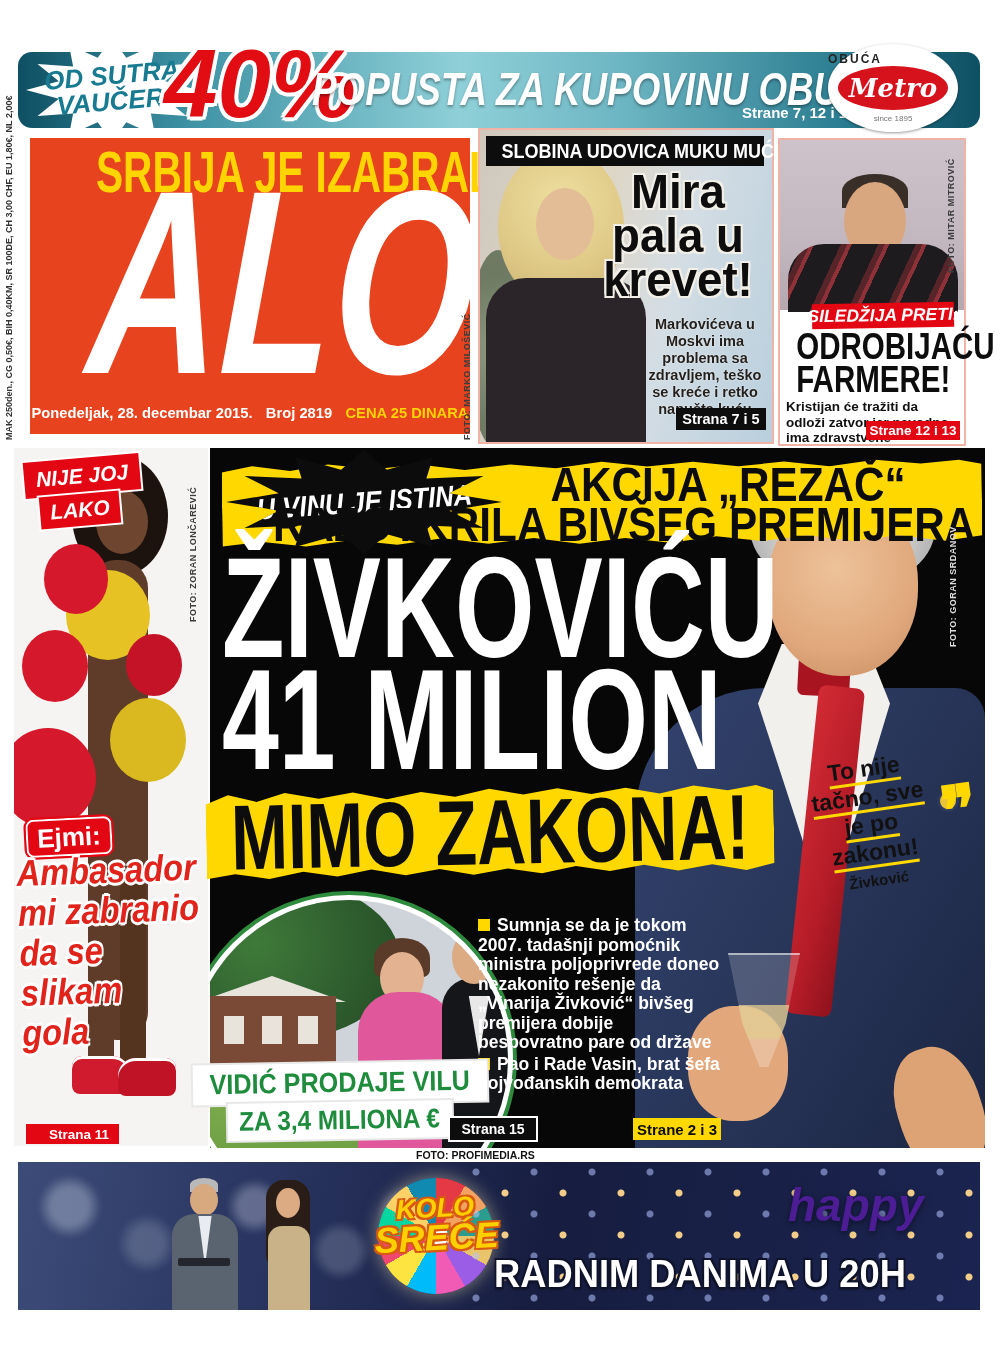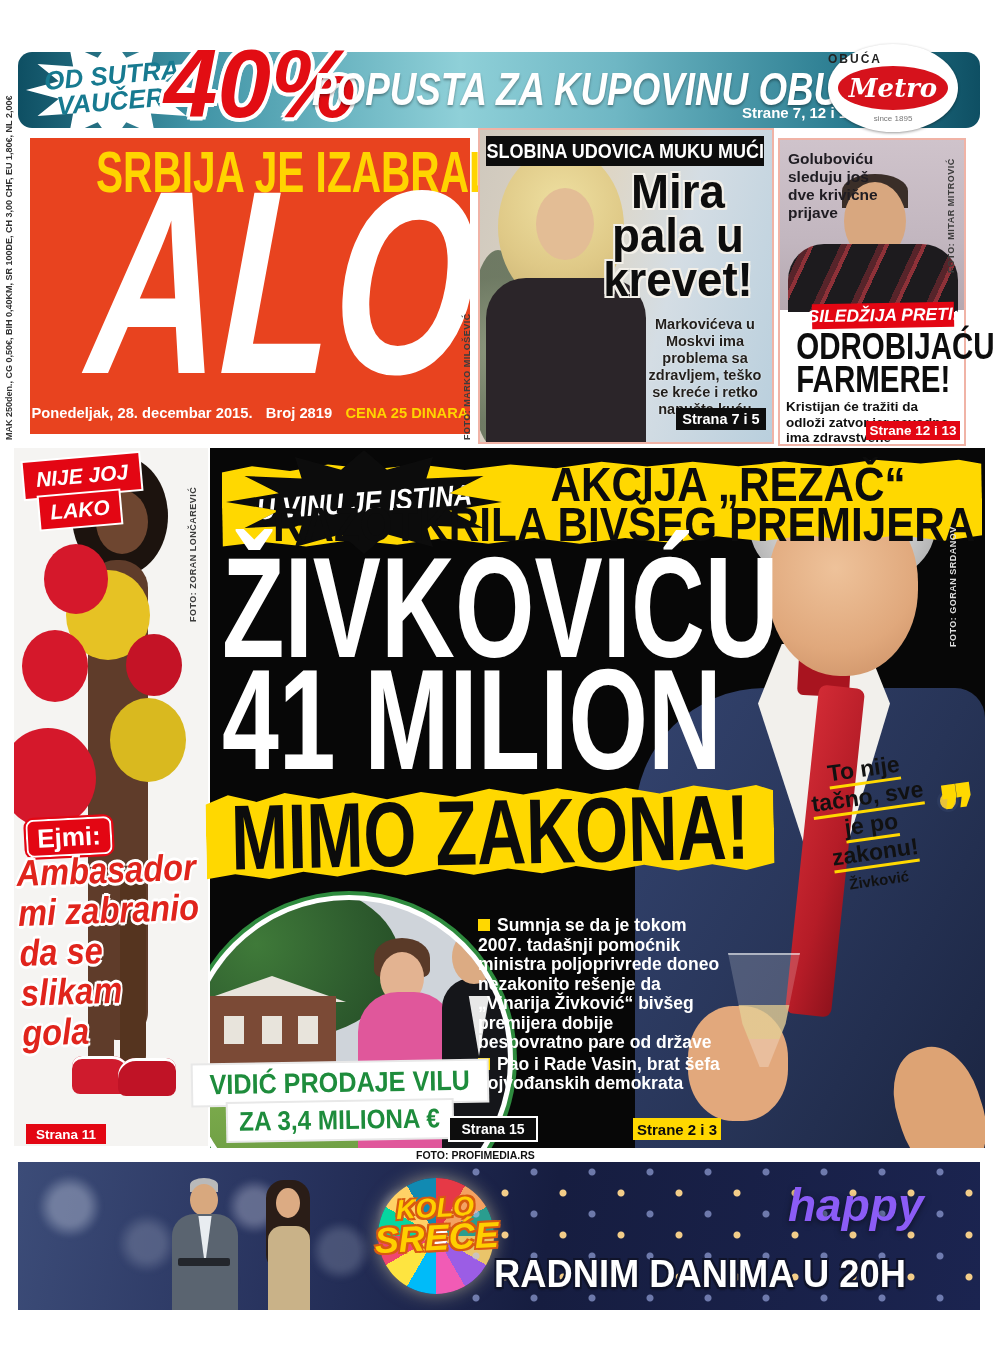--- a/index.html
+++ b/index.html
@@ -38,21 +38,21 @@
   #dlprice{color:#ffd400;}
   
   #mira{left:478px;top:128px;width:292px;height:312px;border:2px solid #f0b3a6;
     background:linear-gradient(105deg,#cfc8bd 0%,#ded6c6 38%,#d4dde4 62%,#b9cfdd 100%);overflow:hidden;}
   .mira-hair{left:18px;top:18px;width:126px;height:158px;border-radius:50%;
     background:radial-gradient(circle at 50% 35%,#eedfa0 0%,#dfc987 55%,#c9b172 100%);}
   .mira-face{left:56px;top:58px;width:58px;height:72px;border-radius:50%;background:#e3bd95;}
   .mira-body{left:6px;top:148px;width:160px;height:170px;border-radius:40px 40px 0 0;background:#2b2529;}
   .mira-tree{left:-12px;top:120px;width:60px;height:200px;border-radius:50%;
     background:radial-gradient(circle,#7b8a6d 0%,#55654c 70%);opacity:.8;}
-  #mirakicker{left:486px;top:136px;width:278px;height:30px;background:#0d0d0d;display:flex;align-items:center;justify-content:center;}
+  #mirakicker{left:486px;top:136px;width:278px;height:30px;background:#0d0d0d;display:flex;align-items:center;}
   #mirakicker span{color:#fff;font-weight:900;font-size:20px;white-space:nowrap;transform:scaleX(.9);}
   #miraheadline{left:588px;top:170px;width:180px;text-align:center;font-size:48px;line-height:44px;font-weight:900;color:#0d0d0d;
     text-shadow:-2px -2px 0 #f2efe8,2px -2px 0 #f2efe8,-2px 2px 0 #f2efe8,2px 2px 0 #f2efe8;transform:scaleX(.95);transform-origin:50% 0;}
   #miracaption{left:644px;top:316px;width:122px;text-align:center;font-size:14.5px;line-height:17px;font-weight:700;color:#221f1c;
     text-shadow:0 0 2px rgba(255,255,255,.8);}
   #mirapage{left:676px;top:408px;width:90px;height:22px;background:#0d0d0d;color:#fff;font-size:14.5px;font-weight:700;
     display:flex;align-items:center;justify-content:center;}
   .vcredit{position:absolute;writing-mode:vertical-rl;transform:rotate(180deg);font-size:9px;font-weight:700;
     letter-spacing:.5px;color:#3c3c3c;white-space:nowrap;}
   #creditmira{left:462px;top:320px;height:120px;}
@@ -90,21 +90,21 @@
   .badgetext{color:#fff;font-weight:900;font-style:italic;font-size:21px;white-space:nowrap;}
   #creditejmi{left:188px;top:462px;height:160px;}
   #ejmikicker{left:26px;top:818px;width:86px;height:38px;background:#e30613;border-radius:8px;transform:rotate(-3deg);
     box-shadow:inset 0 0 0 2px #fff,0 0 0 2px #e30613;display:flex;align-items:center;justify-content:center;}
   #ejmikicker span{color:#fff;font-weight:900;font-size:26px;}
   #ejmiheadline{left:16px;top:854px;width:200px;font-size:37px;line-height:40px;font-weight:900;font-style:italic;
     color:#e0241c;transform:rotate(-2deg) scaleX(.88);transform-origin:0 0;white-space:nowrap;
     text-shadow:-2px -2px 0 #fff,2px -2px 0 #fff,-2px 2px 0 #fff,2px 2px 0 #fff,0 3px 0 #fff,0 -3px 0 #fff;}
   #ejmisub{left:26px;top:1076px;width:150px;font-size:15px;line-height:17.5px;font-weight:700;color:#3a3a3a;}
   #ejmipage{left:26px;top:1124px;width:80px;height:20px;background:#e30613;color:#fff;font-size:13.5px;font-weight:700;
-    display:flex;align-items:center;justify-content:center;}
+    display:flex;align-items:center;justify-content:center;padding-left:13px;}
   
   #mainblock{left:210px;top:448px;width:775px;height:700px;background:#070707;overflow:hidden;}
   .mb{position:absolute;}
   .zv-hair{left:540px;top:18px;width:185px;height:125px;border-radius:50%;
     background:radial-gradient(circle at 50% 40%,#e8e8e8 0%,#c9c9c9 60%,#9f9f9f 100%);}
   .zv-face{left:558px;top:48px;width:150px;height:180px;border-radius:48%;
     background:radial-gradient(circle at 45% 40%,#eec29a 0%,#e0a87c 60%,#c98d63 100%);}
   .zv-suit{left:425px;top:240px;width:350px;height:460px;border-radius:130px 30px 0 0;
     background:linear-gradient(120deg,#33436e 0%,#273457 55%,#1b2542 100%);}
   .zv-shirt{left:548px;top:196px;width:132px;height:270px;background:#f2f0ec;
@@ -196,21 +196,21 @@
   .tv-wheelhub{left:406px;top:62px;width:24px;height:24px;border-radius:50%;background:#fff;}
   #tvshow{left:352px;top:34px;width:132px;text-align:center;z-index:5;transform:rotate(-3deg);}
   #tvshow .l1{font-size:27px;line-height:25px;font-weight:900;font-style:italic;color:#ffcf00;
     text-shadow:-2px -2px 0 #d85a10,2px -2px 0 #d85a10,-2px 2px 0 #d85a10,2px 2px 0 #d85a10;}
   #tvshow .l2{font-size:36px;line-height:34px;font-weight:900;font-style:italic;color:#ffcf00;
     text-shadow:-2px -2px 0 #d85a10,2px -2px 0 #d85a10,-2px 2px 0 #d85a10,2px 2px 0 #d85a10;}
   .tv-dots{left:450px;top:0;width:512px;height:148px;
     background-image:radial-gradient(circle,rgba(255,214,140,.95) 0 3px,rgba(255,214,140,0) 4px),
       radial-gradient(circle,rgba(180,195,255,.55) 0 3px,transparent 4px);
     background-size:58px 42px,58px 42px;background-position:8px 10px,37px 31px;}
-  #tvchannel{left:788px;top:1178px;font-size:46px;font-weight:900;font-style:italic;color:#8b5cf6;z-index:5;
+  #tvchannel{left:788px;top:1178px;font-size:46px;font-weight:900;font-style:italic;color:#4c1d95;z-index:5;
     text-shadow:0 2px 6px rgba(0,0,0,.5);}
   #tvschedule{left:440px;top:1252px;width:520px;text-align:center;font-size:39px;font-weight:900;color:#fff;z-index:5;
     white-space:nowrap;transform:scaleX(.93);transform-origin:50% 0;
     text-shadow:-2px -2px 0 #10142a,2px -2px 0 #10142a,-2px 2px 0 #10142a,2px 2px 0 #10142a,0 3px 2px #10142a;}
 </style>
 </head>
 <body>
 
 <div class="page">
 
@@ -259,21 +259,20 @@
   <div id="miracaption" class="abs">Markovićeva u Moskvi ima problema sa zdravljem, teško se kreće i retko napušta kuću</div>
   <div id="mirapage" class="abs">Strana 7 i 5</div>
   <div id="creditmira" class="vcredit">FOTO: MARKO MILOŠEVIĆ</div>
 
   <div id="golub" class="abs">
     <div class="abs gol-bg"></div>
     <div class="abs gol-hairg"></div>
     <div class="abs gol-head"></div>
     <div class="abs gol-sweater"></div>
   </div>
-  <div id="golcaption" class="abs">Goluboviću sleduju još dve krivične prijave</div>
   <div id="creditgolub" class="vcredit">FOTO: MITAR MITROVIĆ</div>
   <div id="golkicker" class="abs">
     <span>SILEDŽIJA PRETI:</span>
   </div>
   <div id="golheadline" class="abs">
     <div>ODROBIJAĆU</div>
     <div>FARMERE!</div>
   </div>
   <div id="golsub" class="abs">Kristijan će tražiti da odloži zatvor jer navodno ima zdravstvene probleme?!</div>
   <div id="golpage" class="abs">Strane 12 i 13</div>

